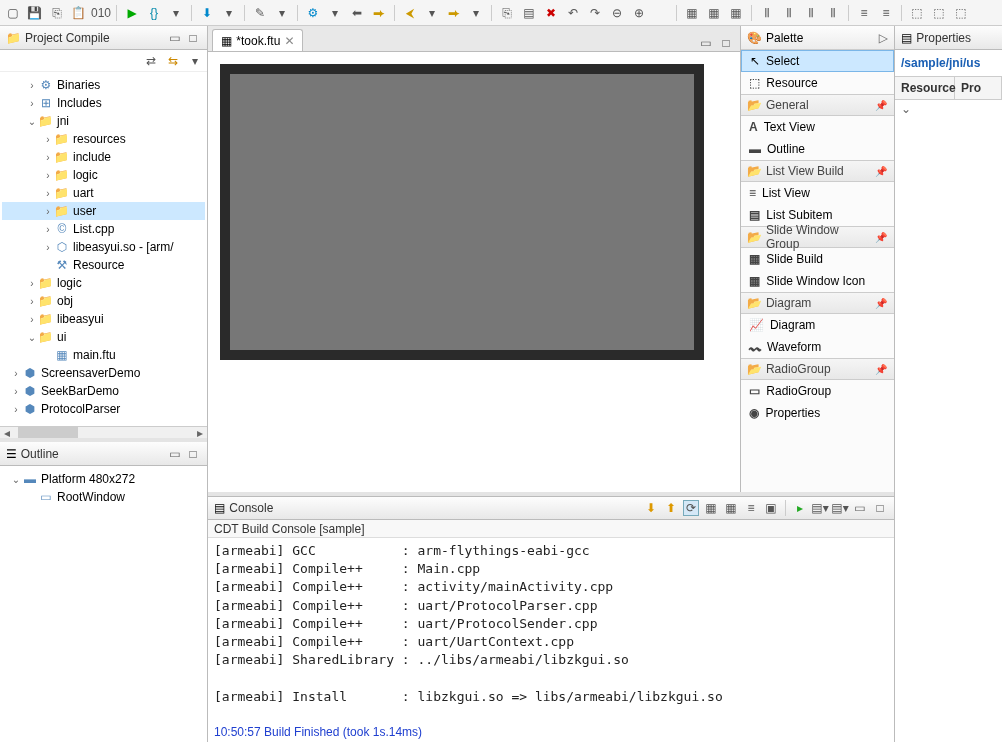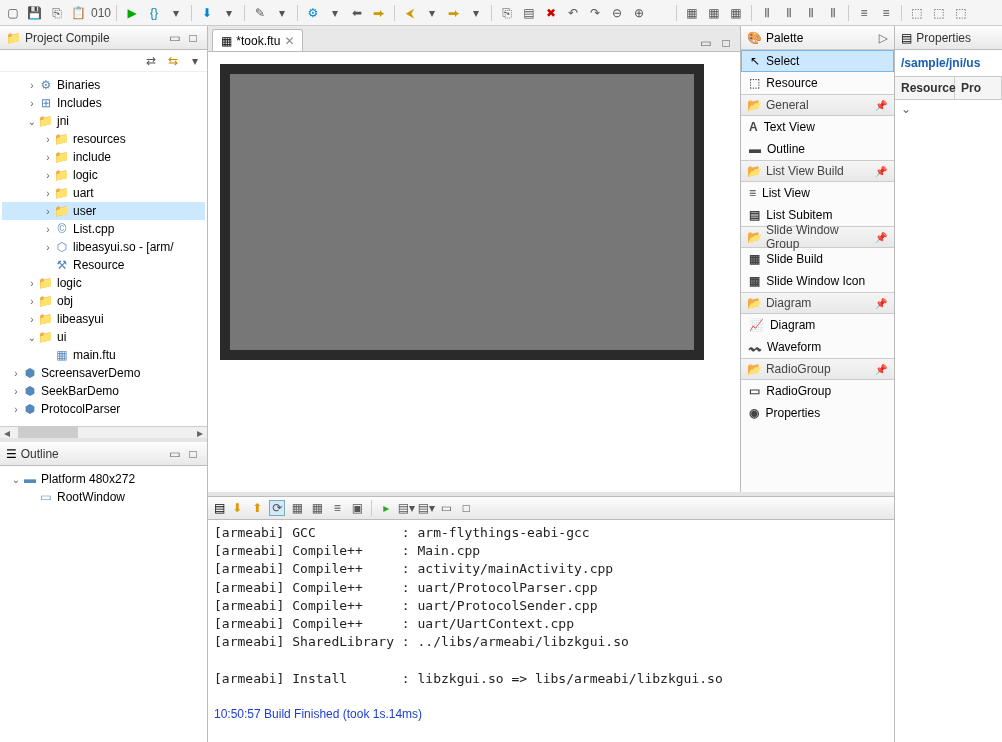--- a/index.html
+++ b/index.html
@@ -354,36 +354,38 @@
               <span style="font-weight:bold;color:#444">◉</span>
               <span>Properties</span>
             </div>
           </div>
       </div>
     </div>
 
     <div class="console-panel">
       <div class="panel-header console-header">
         <span>▤</span>
+        <span class="panel-title">Console</span>
         <div class="panel-icons" style="gap:4px">
           <span class="panel-icon" style="color:#d90">⬇</span>
           <span class="panel-icon" style="color:#d90">⬆</span>
           <span class="panel-icon" style="background:#d5e8f7;border:1px solid #7ab">⟳</span>
           <span class="panel-icon">▦</span>
           <span class="panel-icon">▦</span>
           <span class="panel-icon">≡</span>
           <span class="panel-icon">▣</span>
           <span class="tb-sep"></span>
           <span class="panel-icon" style="color:#2a2">▸</span>
           <span class="panel-icon">▤▾</span>
           <span class="panel-icon">▤▾</span>
           <span class="panel-icon">▭</span>
           <span class="panel-icon">□</span>
         </div>
       </div>
+      <div class="console-sub">CDT Build Console [sample]</div>
       <div class="console-body" id="console-body">[armeabi] GCC           : arm-flythings-eabi-gcc
 [armeabi] Compile++     : Main.cpp
 [armeabi] Compile++     : activity/mainActivity.cpp
 [armeabi] Compile++     : uart/ProtocolParser.cpp
 [armeabi] Compile++     : uart/ProtocolSender.cpp
 [armeabi] Compile++     : uart/UartContext.cpp
 [armeabi] SharedLibrary : ../libs/armeabi/libzkgui.so
 
 [armeabi] Install       : libzkgui.so =&gt; libs/armeabi/libzkgui.so
 

